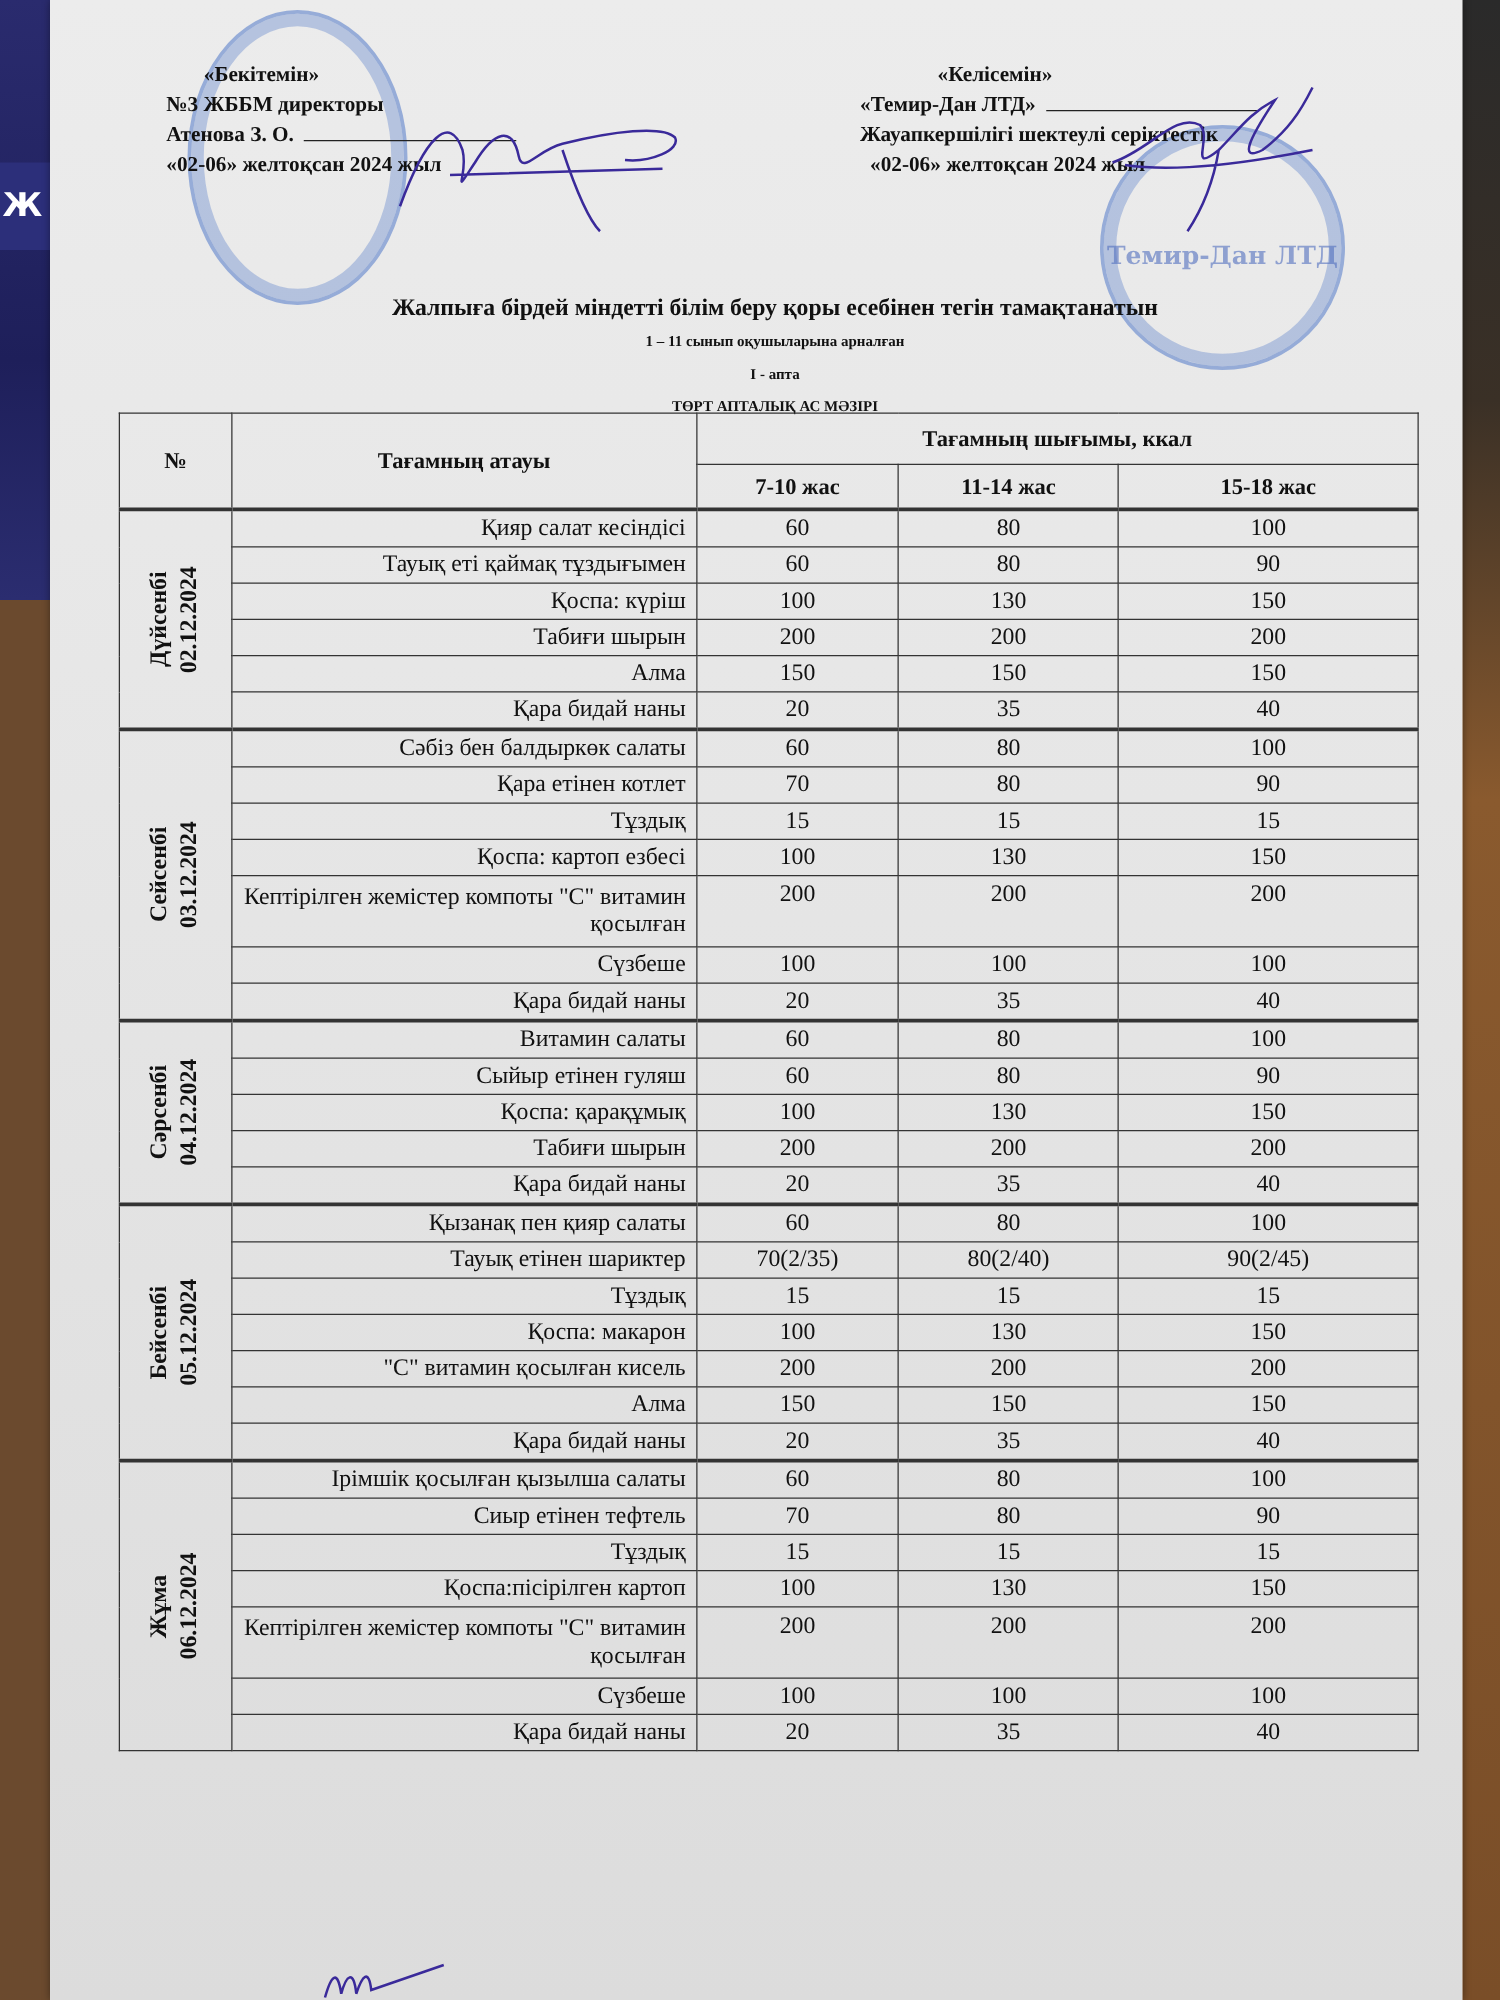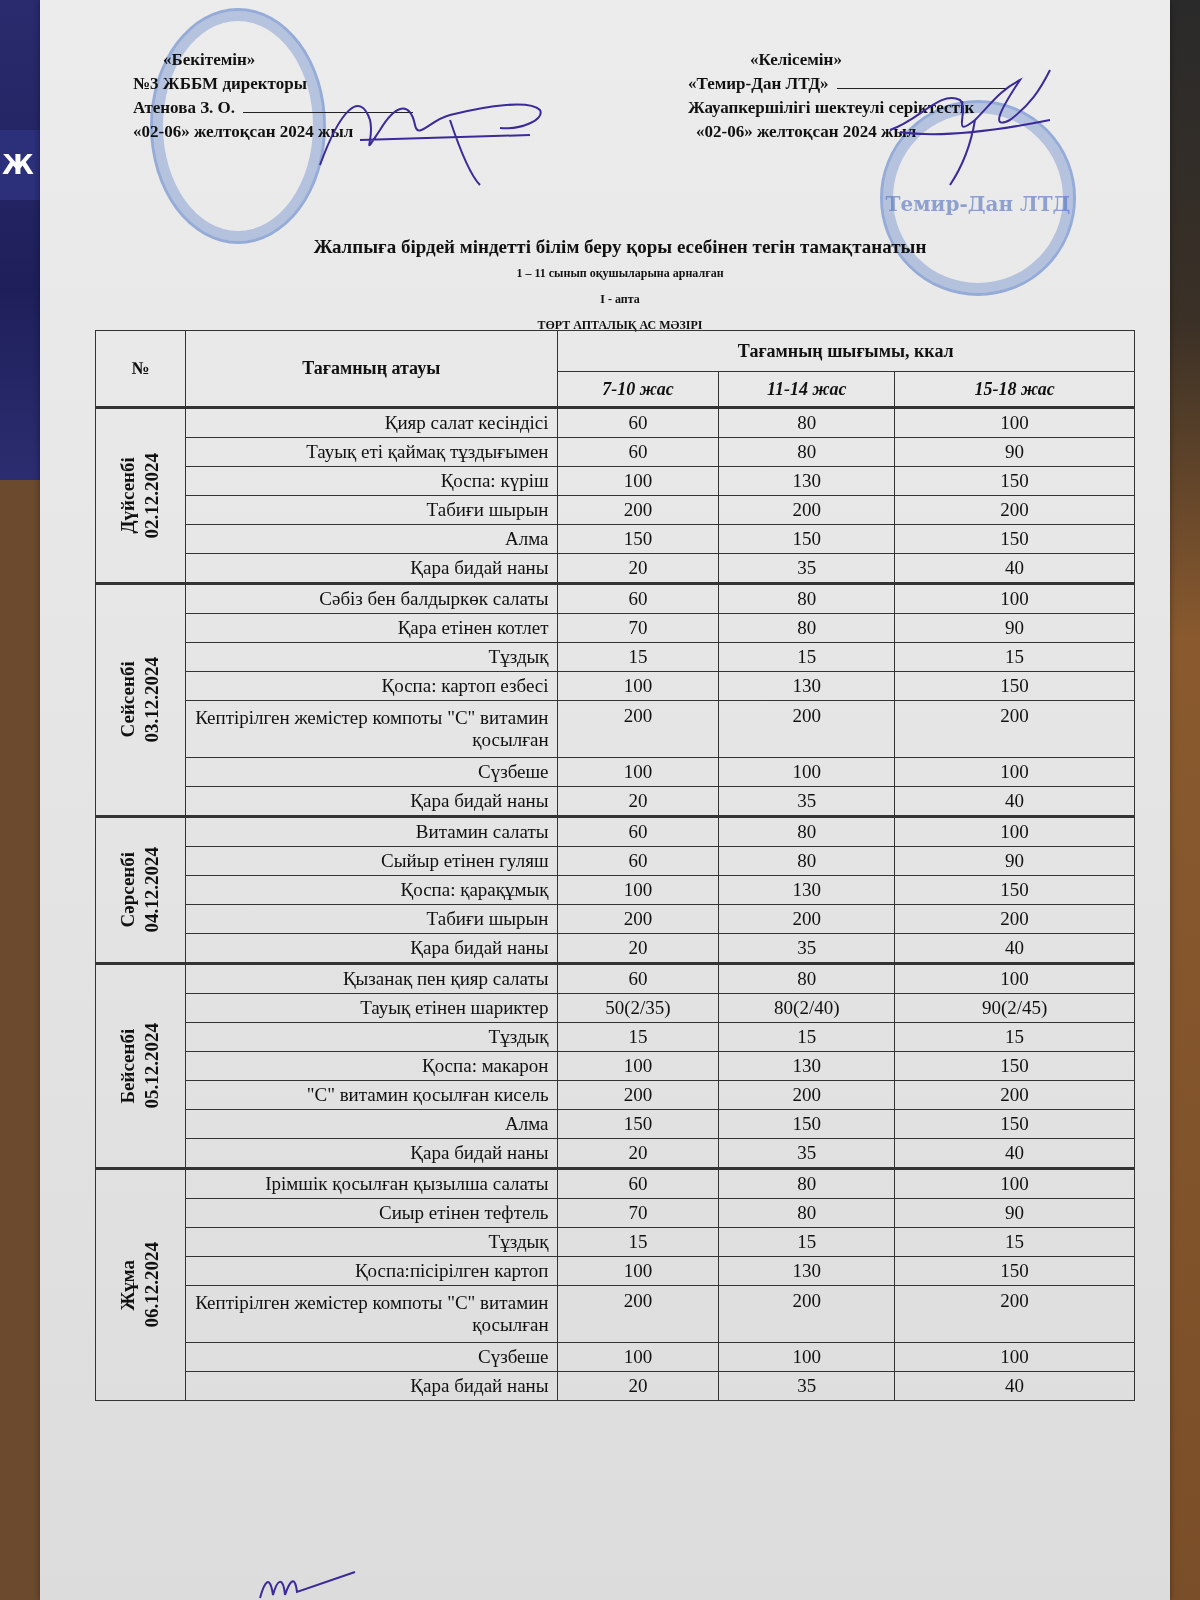--- a/index.html
+++ b/index.html
@@ -48,21 +48,21 @@
   .titles { position: absolute; left: 200px; top: 218px; width: 840px; text-align: center; font-weight: bold; color: #111; }
   .titles div { font-size: 12px; line-height: 26px; }
   .titles .t1 { font-size: 19px; margin-top: 16px; }
   table.menu {
     position: absolute; left: 95px; top: 330px; width: 1040px;
     border-collapse: collapse; font-size: 19px; color: #111;
   }
   table.menu td, table.menu th { border: 1.5px solid #333; padding: 0 8px; height: 28px; }
   table.menu th { font-weight: bold; font-size: 18px; text-align: center; }
   table.menu th.h1 { height: 40px; }
-  table.menu th.h2 { height: 34px; font-style: italic; }
+  table.menu th.h2 { height: 34px; }
   table.menu td.num { text-align: center; font-size: 19px; }
   table.menu td.name { text-align: right; }
   table.menu td.day { width: 78px; padding: 0; text-align: center; vertical-align: middle; }
   .day-label {
     writing-mode: vertical-rl; transform: rotate(180deg);
     font-weight: bold; font-size: 19px; line-height: 24px; margin: 0 auto; white-space: nowrap;
   }
   tr.day-start td { border-top: 3px solid #333; }
   tr.tall td { height: 52px; }
   tr.tall td.num { vertical-align: top; padding-top: 4px; }
@@ -265,21 +265,21 @@
             <div>05.12.2024</div>
           </div>
         </td>
         <td class="name">Қызанақ пен қияр салаты</td>
         <td class="num">60</td>
         <td class="num">80</td>
         <td class="num">100</td>
       </tr>
       <tr>
         <td class="name">Тауық етінен шариктер</td>
-        <td class="num">50(2/35)</td>
+        <td class="num">70(2/35)</td>
         <td class="num">80(2/40)</td>
         <td class="num">90(2/45)</td>
       </tr>
       <tr>
         <td class="name">Тұздық</td>
         <td class="num">15</td>
         <td class="num">15</td>
         <td class="num">15</td>
       </tr>
       <tr>

